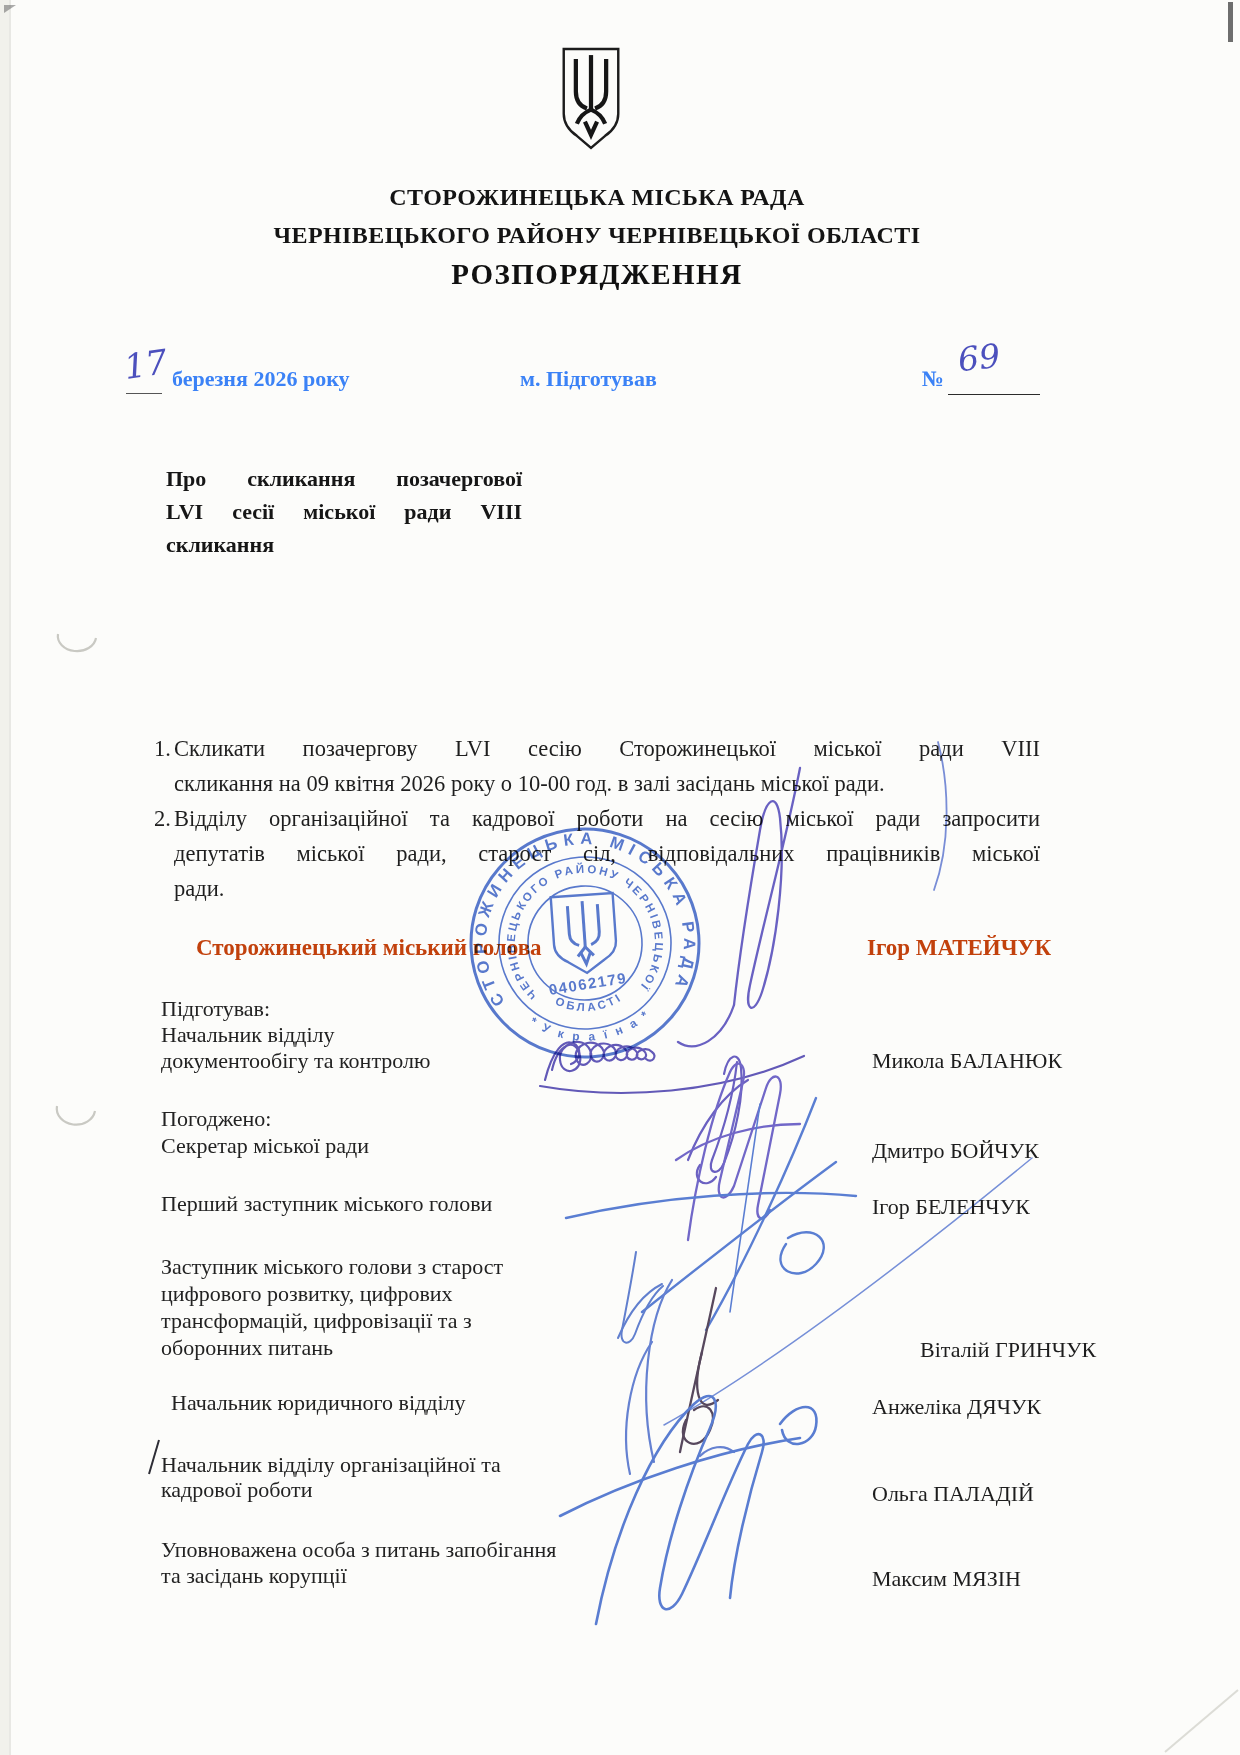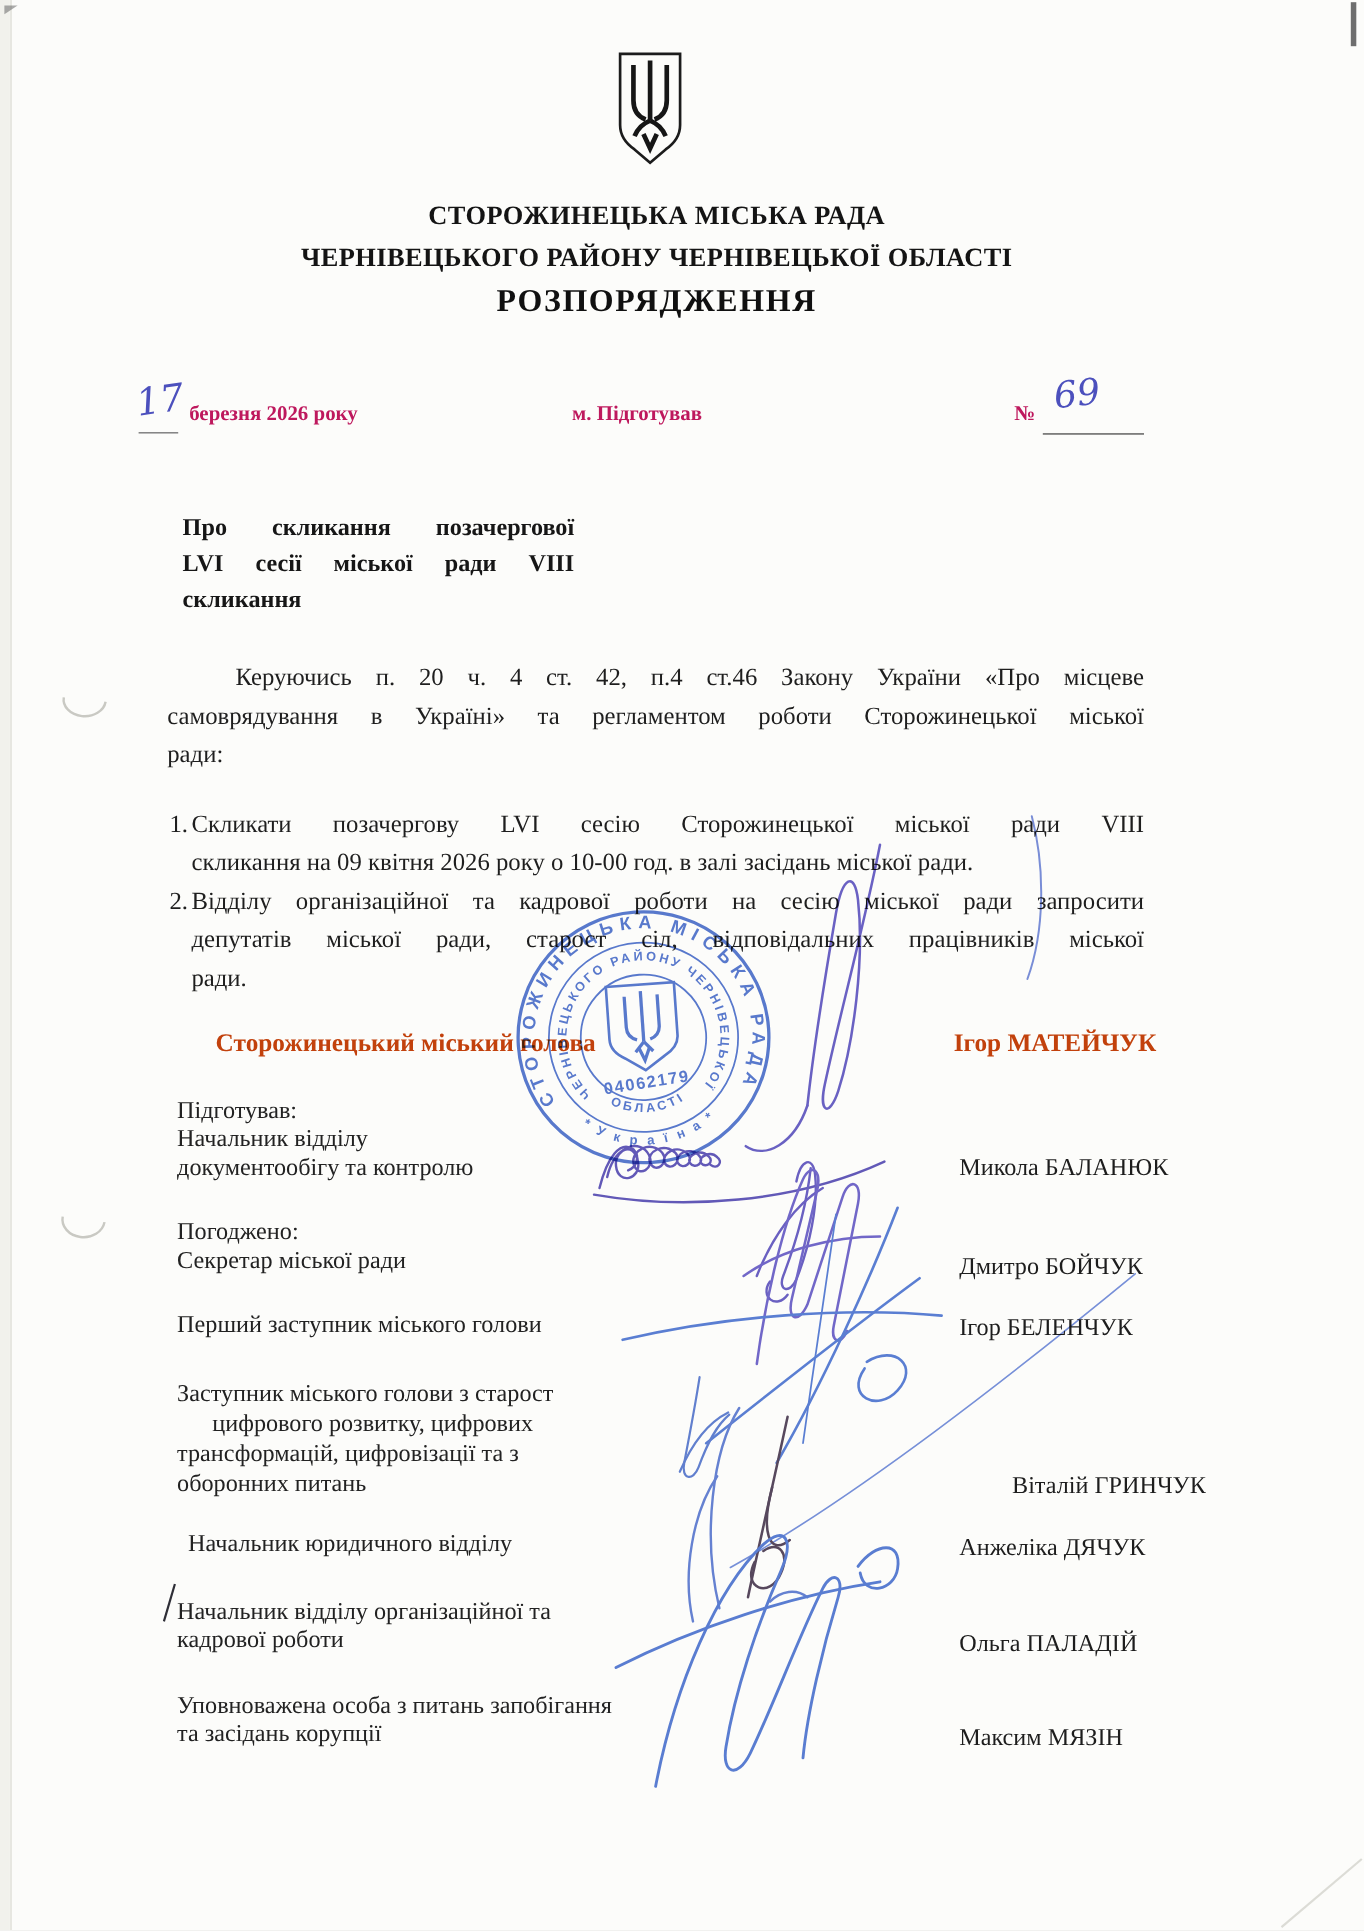--- a/index.html
+++ b/index.html
@@ -5,21 +5,21 @@
   html,body{margin:0;padding:0;background:#e9e9e6;}
   .page{
     position:relative;width:1240px;height:1755px;margin:0 auto;
     background:#fcfcfa;overflow:hidden;
     font-family:"Liberation Serif","DejaVu Serif",serif;color:#1f1f1f;
   }
   .al{position:absolute;white-space:nowrap;}
   .center-band{position:absolute;left:-23px;width:1240px;text-align:center;}
   .org{font-size:24px;font-weight:bold;letter-spacing:.4px;color:#141414;}
   .doctype{font-size:29px;font-weight:bold;letter-spacing:1.5px;color:#101010;}
-  .meta-txt{font-size:19px;font-weight:bold;color:#be185d;}
+  .meta-txt{font-size:22px;font-weight:bold;color:#3b82f6;}
   .hand{font-family:"DejaVu Serif",serif;font-style:italic;color:#4c50bd;}
   .subject{position:absolute;left:166px;top:462px;width:356px;font-size:22px;font-weight:bold;line-height:33px;color:#161616;}
   .body-block{position:absolute;font-size:22.5px;line-height:35px;color:#1e1e1e;}
   .jline{display:block;text-align:justify;text-align-last:justify;}
   .nline{display:block;text-align:left;text-align-last:left;}
   .label-line{font-size:22px;color:#222;}
   .name-line{font-size:22px;color:#1d1d1d;}
   .mainsig{font-size:23px;font-weight:bold;color:#c2410c;}
   .overlay{position:absolute;left:0;top:0;pointer-events:none;}
   .stamp-svg{position:absolute;left:465px;top:823px;mix-blend-mode:multiply;opacity:.85;}
@@ -54,25 +54,20 @@
   <div class="al meta-txt" style="left:922px;top:366px;">№</div>
   <div class="al hand" style="left:958px;top:338px;font-size:33px;transform:rotate(-6deg);">69</div>
   <div class="underline" style="left:948px;top:394px;width:92px;"></div>
 
   <div class="subject">
     <span class="jline">Про скликання позачергової</span>
     <span class="jline">LVI сесії міської ради VIII</span>
     <span class="nline">скликання</span>
   </div>
 
-  <div class="body-block" style="left:152px;top:598px;width:888px;">
-    <span class="jline" style="padding-left:62px;">Керуючись п. 20 ч. 4 ст. 42, п.4 ст.46 Закону України «Про місцеве</span>
-    <span class="jline">самоврядування в Україні» та регламентом роботи Сторожинецької міської</span>
-    <span class="nline">ради:</span>
-  </div>
 
   <div class="al body-block" style="left:154px;top:731px;">1.</div>
   <div class="body-block" style="left:174px;top:731px;width:866px;">
     <span class="jline">Скликати позачергову LVI сесію Сторожинецької міської ради VIII</span>
     <span class="nline">скликання на 09 квітня 2026 року  о 10-00 год. в залі засідань міської ради.</span>
   </div>
   <div class="al body-block" style="left:154px;top:801px;">2.</div>
   <div class="body-block" style="left:174px;top:801px;width:866px;">
     <span class="jline">Відділу організаційної та кадрової роботи на сесію міської ради запросити</span>
     <span class="jline">депутатів міської ради, старост сіл, відповідальних працівників міської</span>
@@ -122,21 +117,21 @@
     </g>
   </svg>
 
   <div class="al label-line" style="left:161px;top:996px;">Підготував:</div>
   <div class="al label-line" style="left:161px;top:1022px;">Начальник відділу</div>
   <div class="al label-line" style="left:161px;top:1048px;">документообігу та контролю</div>
   <div class="al label-line" style="left:161px;top:1106px;">Погоджено:</div>
   <div class="al label-line" style="left:161px;top:1133px;">Секретар міської ради</div>
   <div class="al label-line" style="left:161px;top:1191px;">Перший заступник міського голови</div>
   <div class="al label-line" style="left:161px;top:1254px;">Заступник міського голови з старост</div>
-  <div class="al label-line" style="left:161px;top:1281px;margin-left:32px;">цифрового розвитку, цифрових</div>
+  <div class="al label-line" style="left:161px;top:1281px;">цифрового розвитку, цифрових</div>
   <div class="al label-line" style="left:161px;top:1308px;">трансформацій, цифровізації та з</div>
   <div class="al label-line" style="left:161px;top:1335px;">оборонних питань</div>
   <div class="al label-line" style="left:171px;top:1390px;">Начальник юридичного відділу</div>
   <div class="al label-line" style="left:161px;top:1452px;">Начальник відділу організаційної та</div>
   <div class="al label-line" style="left:161px;top:1477px;">кадрової роботи</div>
   <div class="al label-line" style="left:161px;top:1537px;">Уповноважена особа з питань запобігання</div>
   <div class="al label-line" style="left:161px;top:1563px;">та засідань корупції</div>
 
   <div class="al name-line" style="left:872px;top:1048px;">Микола БАЛАНЮК</div>
   <div class="al name-line" style="left:872px;top:1138px;">Дмитро БОЙЧУК</div>

